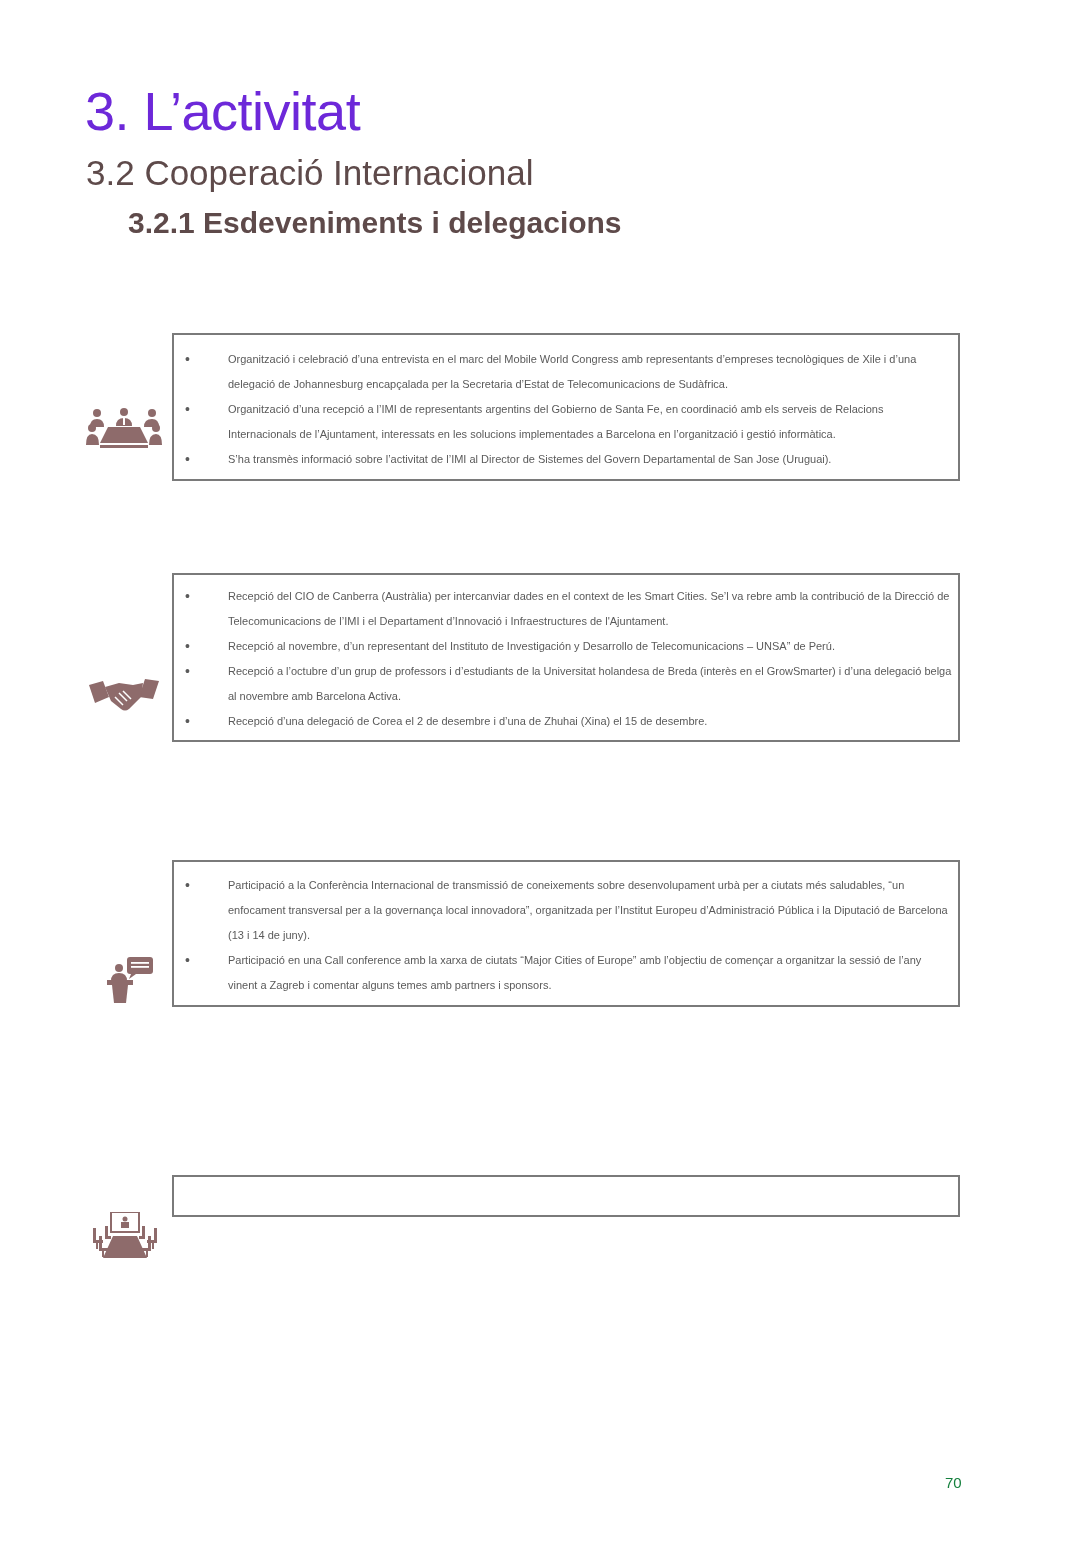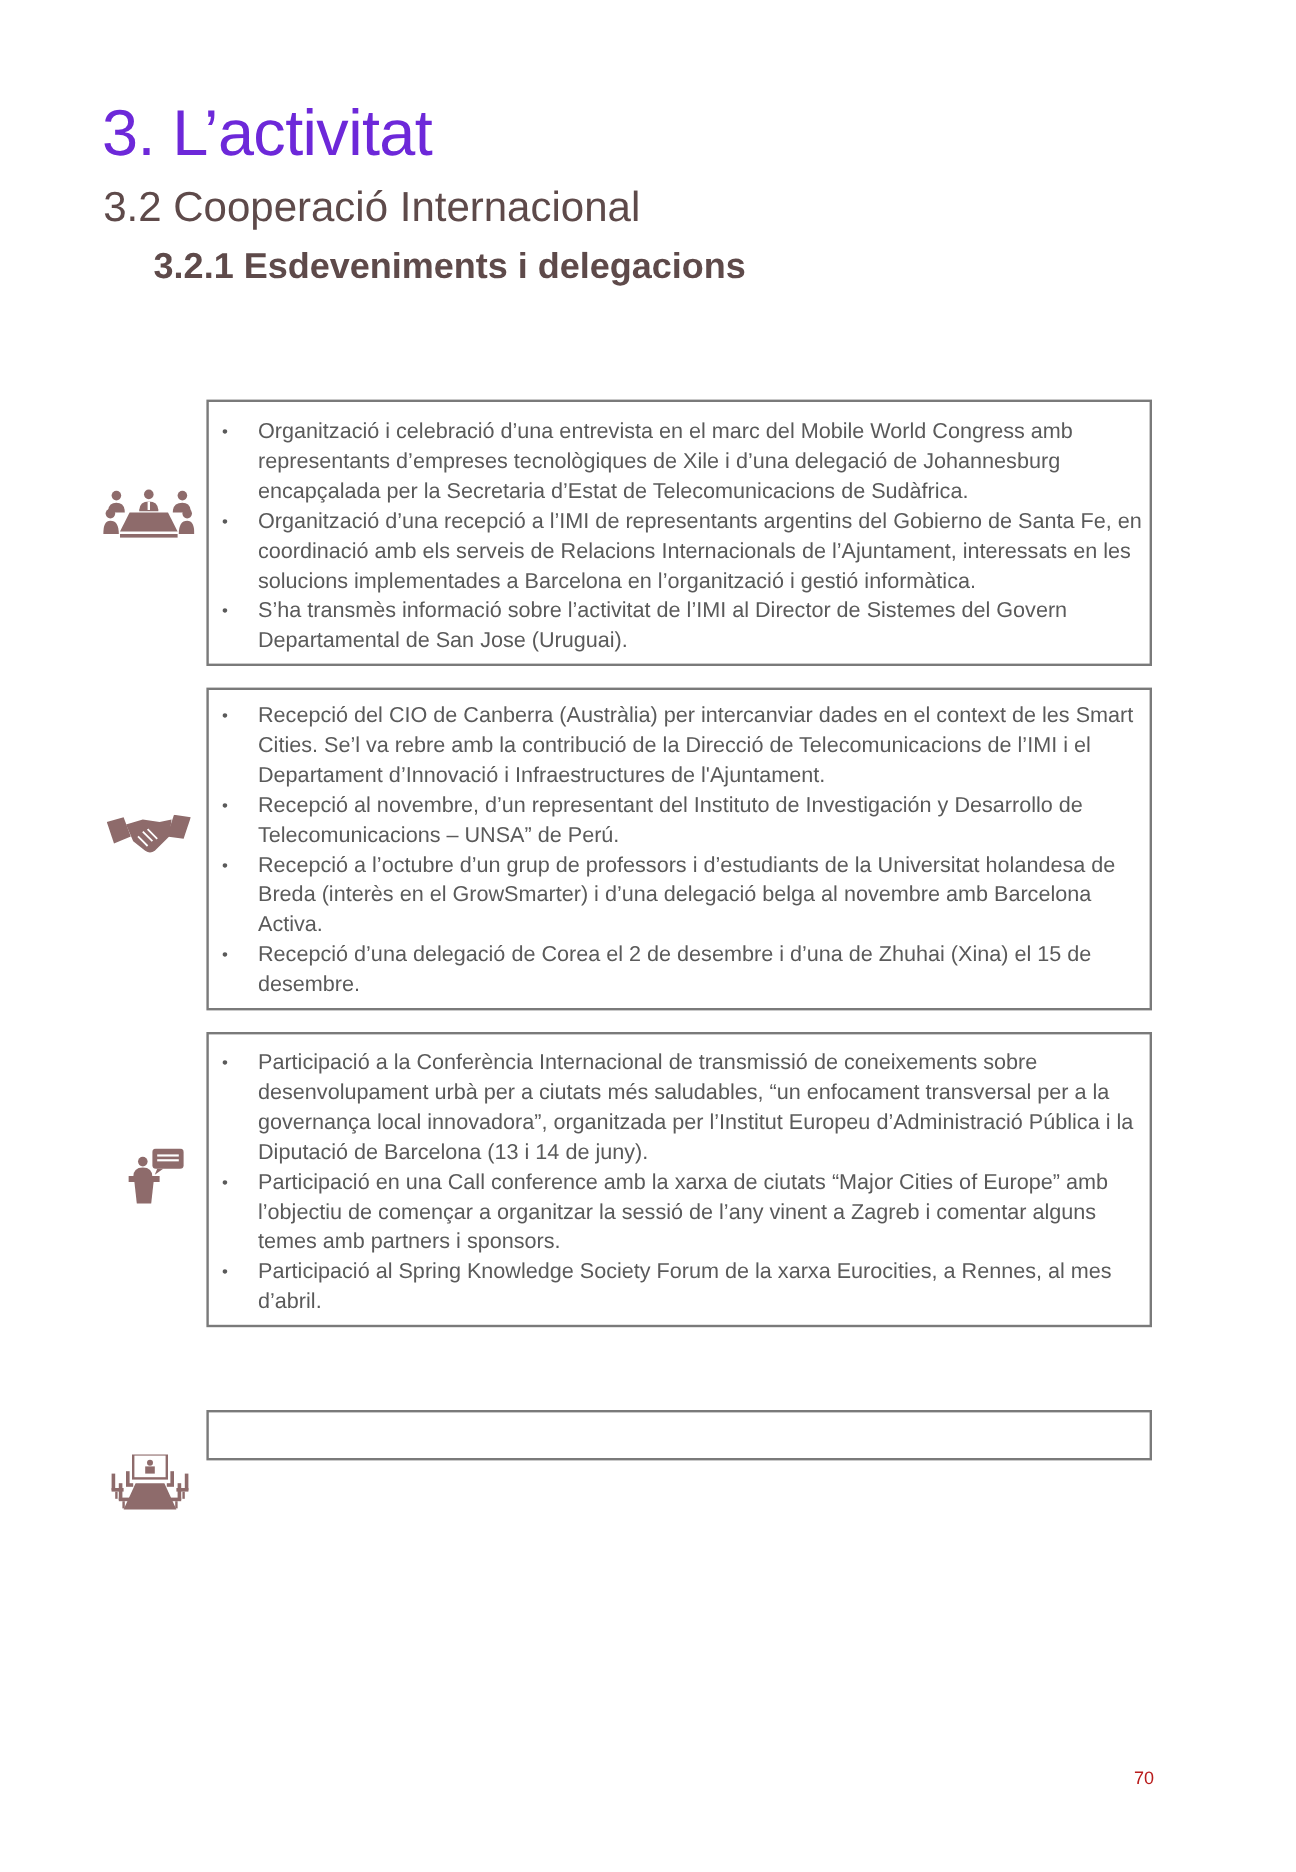--- a/index.html
+++ b/index.html
@@ -7,26 +7,26 @@
          font-family: "Liberation Sans", sans-serif; }
   .h1 { position: absolute; left: 85px; top: 84px; font-size: 54px; color: #6d28d9;
         font-weight: normal; margin: 0; letter-spacing: -0.5px; line-height: 1; }
   .h2 { position: absolute; left: 86px; top: 155px; font-size: 35px; color: #5e4a4a;
         font-weight: normal; margin: 0; line-height: 1; }
   .h3 { position: absolute; left: 128px; top: 208px; font-size: 30px; color: #5e4a4a;
         font-weight: bold; margin: 0; line-height: 1; }
   .box { position: absolute; left: 172px; width: 784px; border: 2px solid #7a7a7a;
          box-sizing: content-box; }
   .box ul { list-style: none; margin: 0; padding: 0; }
-  .box li { position: relative; padding-left: 41px; padding-right: 6px;
-            font-size: 18px; line-height: 24.9px; color: #5a5a5a; }
+  .box li { position: relative; padding-left: 54px; padding-right: 6px;
+            font-size: 11px; line-height: 24.9px; color: #5a5a5a; }
   .box li::before { content: "•"; position: absolute; left: 11px; top: 0; color: #5a5a5a; font-size: 14px; }
   .icon { position: absolute; }
   .icon svg { display: block; }
-  .pagenum { position: absolute; left: 945px; top: 1474px; font-size: 15px; color: #b91c1c; }
+  .pagenum { position: absolute; left: 945px; top: 1474px; font-size: 15px; color: #15803d; }
 </style>
 </head>
 <body>
 
 <h1 class="h1">3. L’activitat</h1>
 <h2 class="h2">3.2 Cooperació Internacional</h2>
 <h3 class="h3">3.2.1 Esdeveniments i delegacions</h3>
 
 <div class="icon" style="left:86px;top:407px;">
   <svg width="76" height="46" viewBox="0 0 76 46" fill="#8e6b6b">
@@ -83,21 +83,20 @@
     <circle cx="12" cy="11" r="4"></circle>
     <path d="M4 24 Q4 16 12 16 Q20 16 20 24 Z"></path>
     <rect x="0" y="23" width="26" height="5"></rect>
     <path d="M5 28 H21 L19 46 H7 Z"></path>
   </svg>
 </div>
 <div class="box" style="top:860px;padding:11px 0 7px 0;">
   <ul>
     <li>Participació a la Conferència Internacional de transmissió de coneixements sobre desenvolupament urbà per a ciutats més saludables, “un enfocament transversal per a la governança local innovadora”, organitzada per l’Institut Europeu d’Administració Pública i la Diputació de Barcelona (13 i 14 de juny).</li>
     <li>Participació en una Call conference amb la xarxa de ciutats “Major Cities of Europe” amb l’objectiu de començar a organitzar la sessió de l’any vinent a Zagreb i comentar alguns temes amb partners i sponsors.</li>
-    <li>Participació al Spring Knowledge Society Forum de la xarxa Eurocities, a Rennes, al mes d’abril.</li>
   </ul>
 </div>
 
 <div class="icon" style="left:89px;top:1212px;">
   <svg width="72" height="48" viewBox="0 0 72 48" fill="#8e6b6b">
     <rect x="22" y="0" width="28" height="20" fill="none" stroke="#8e6b6b" stroke-width="2"></rect>
     <circle cx="36" cy="7" r="2.5"></circle>
     <rect x="32" y="10" width="8" height="6"></rect>
     <path d="M24 24 H48 L58 46 H14 Z"></path>
 

